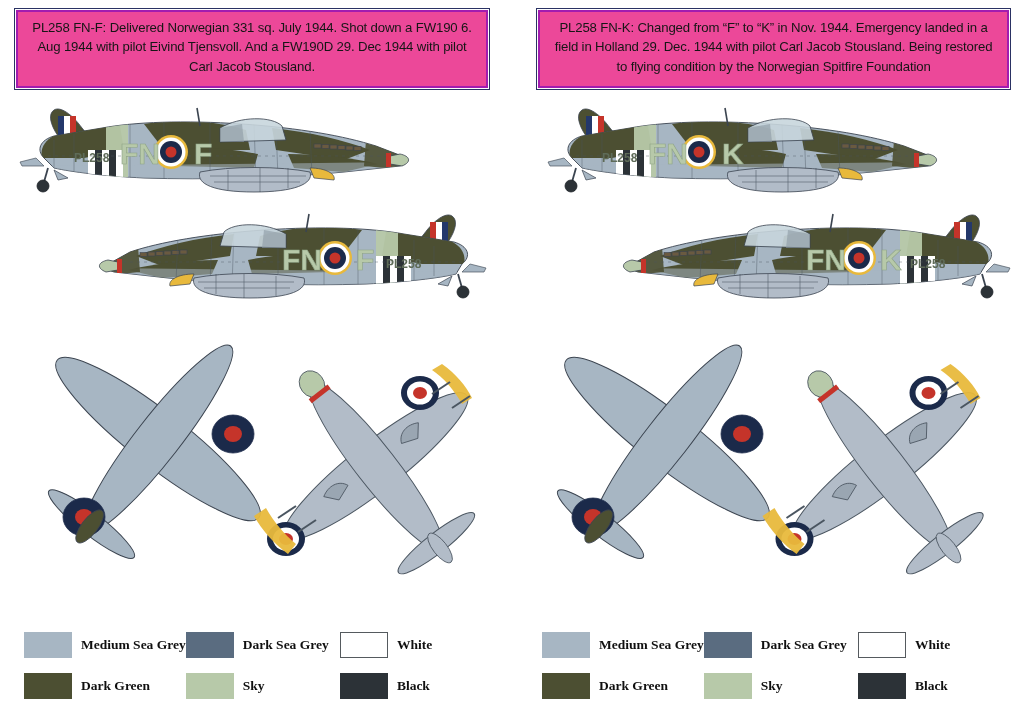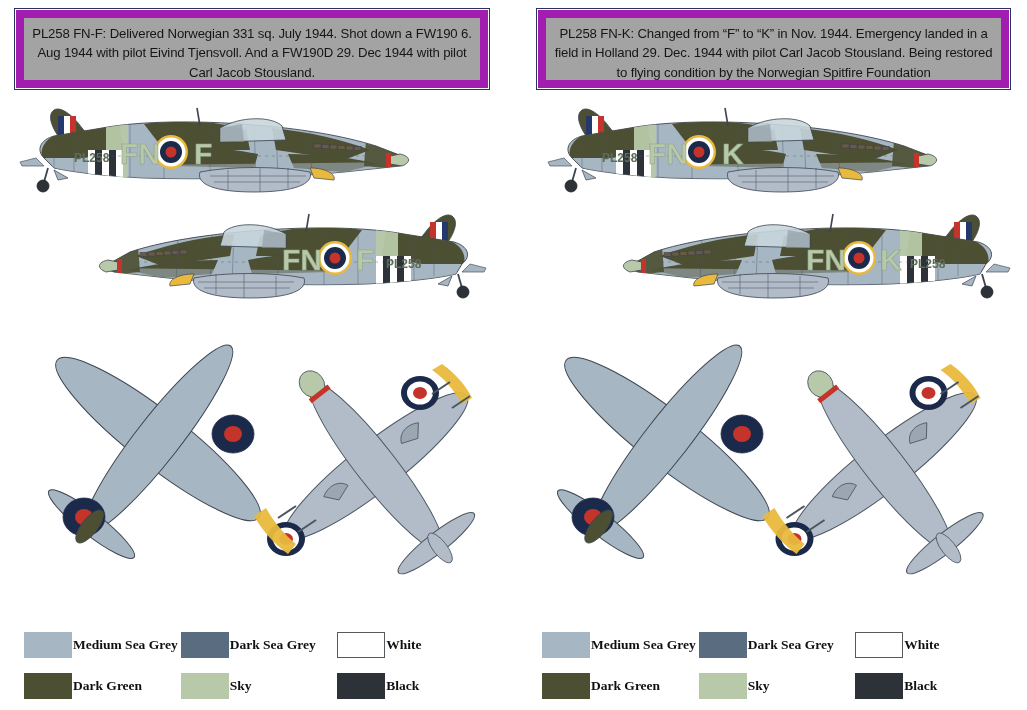--- a/index.html
+++ b/index.html
@@ -26,22 +26,22 @@
     width: 513px;
     height: 710px;
   }
   .panel-left  { left: 0; }
   .panel-right { left: 514px; }
 
   
   .caption-box {
     position: absolute;
     top: 10px;
-    background: #a3a3a3;
-    border: 8px solid #a21caf;
+    background: #ec4899;
+    border: 2px solid #a21caf;
     outline: 1px solid #2a3263;
     outline-offset: 1px;
   }
   .panel-left .caption-box  { left: 16px;  width: 472px; height: 78px; }
   .panel-right .caption-box { left: 24px;  width: 471px; height: 78px; }
 
   .caption-text {
     display: block;
     width: 100%;
     height: 100%;
@@ -71,21 +71,21 @@
     width: 470px;
     display: grid;
     grid-template-columns: repeat(3, 1fr);
     grid-auto-rows: 41px;
     align-items: center;
   }
   .panel-right .legend { left: 28px; }
   .legend-item {
     display: flex;
     align-items: center;
-    gap: 1px;
+    gap: 9px;
   }
   .swatch {
     width: 48px;
     height: 26px;
     flex: 0 0 auto;
     border: 1px solid transparent;
   }
   .swatch.outlined { border: 1px solid #555a5e; }
   .legend-label {
     font-family: "Liberation Serif", serif;

